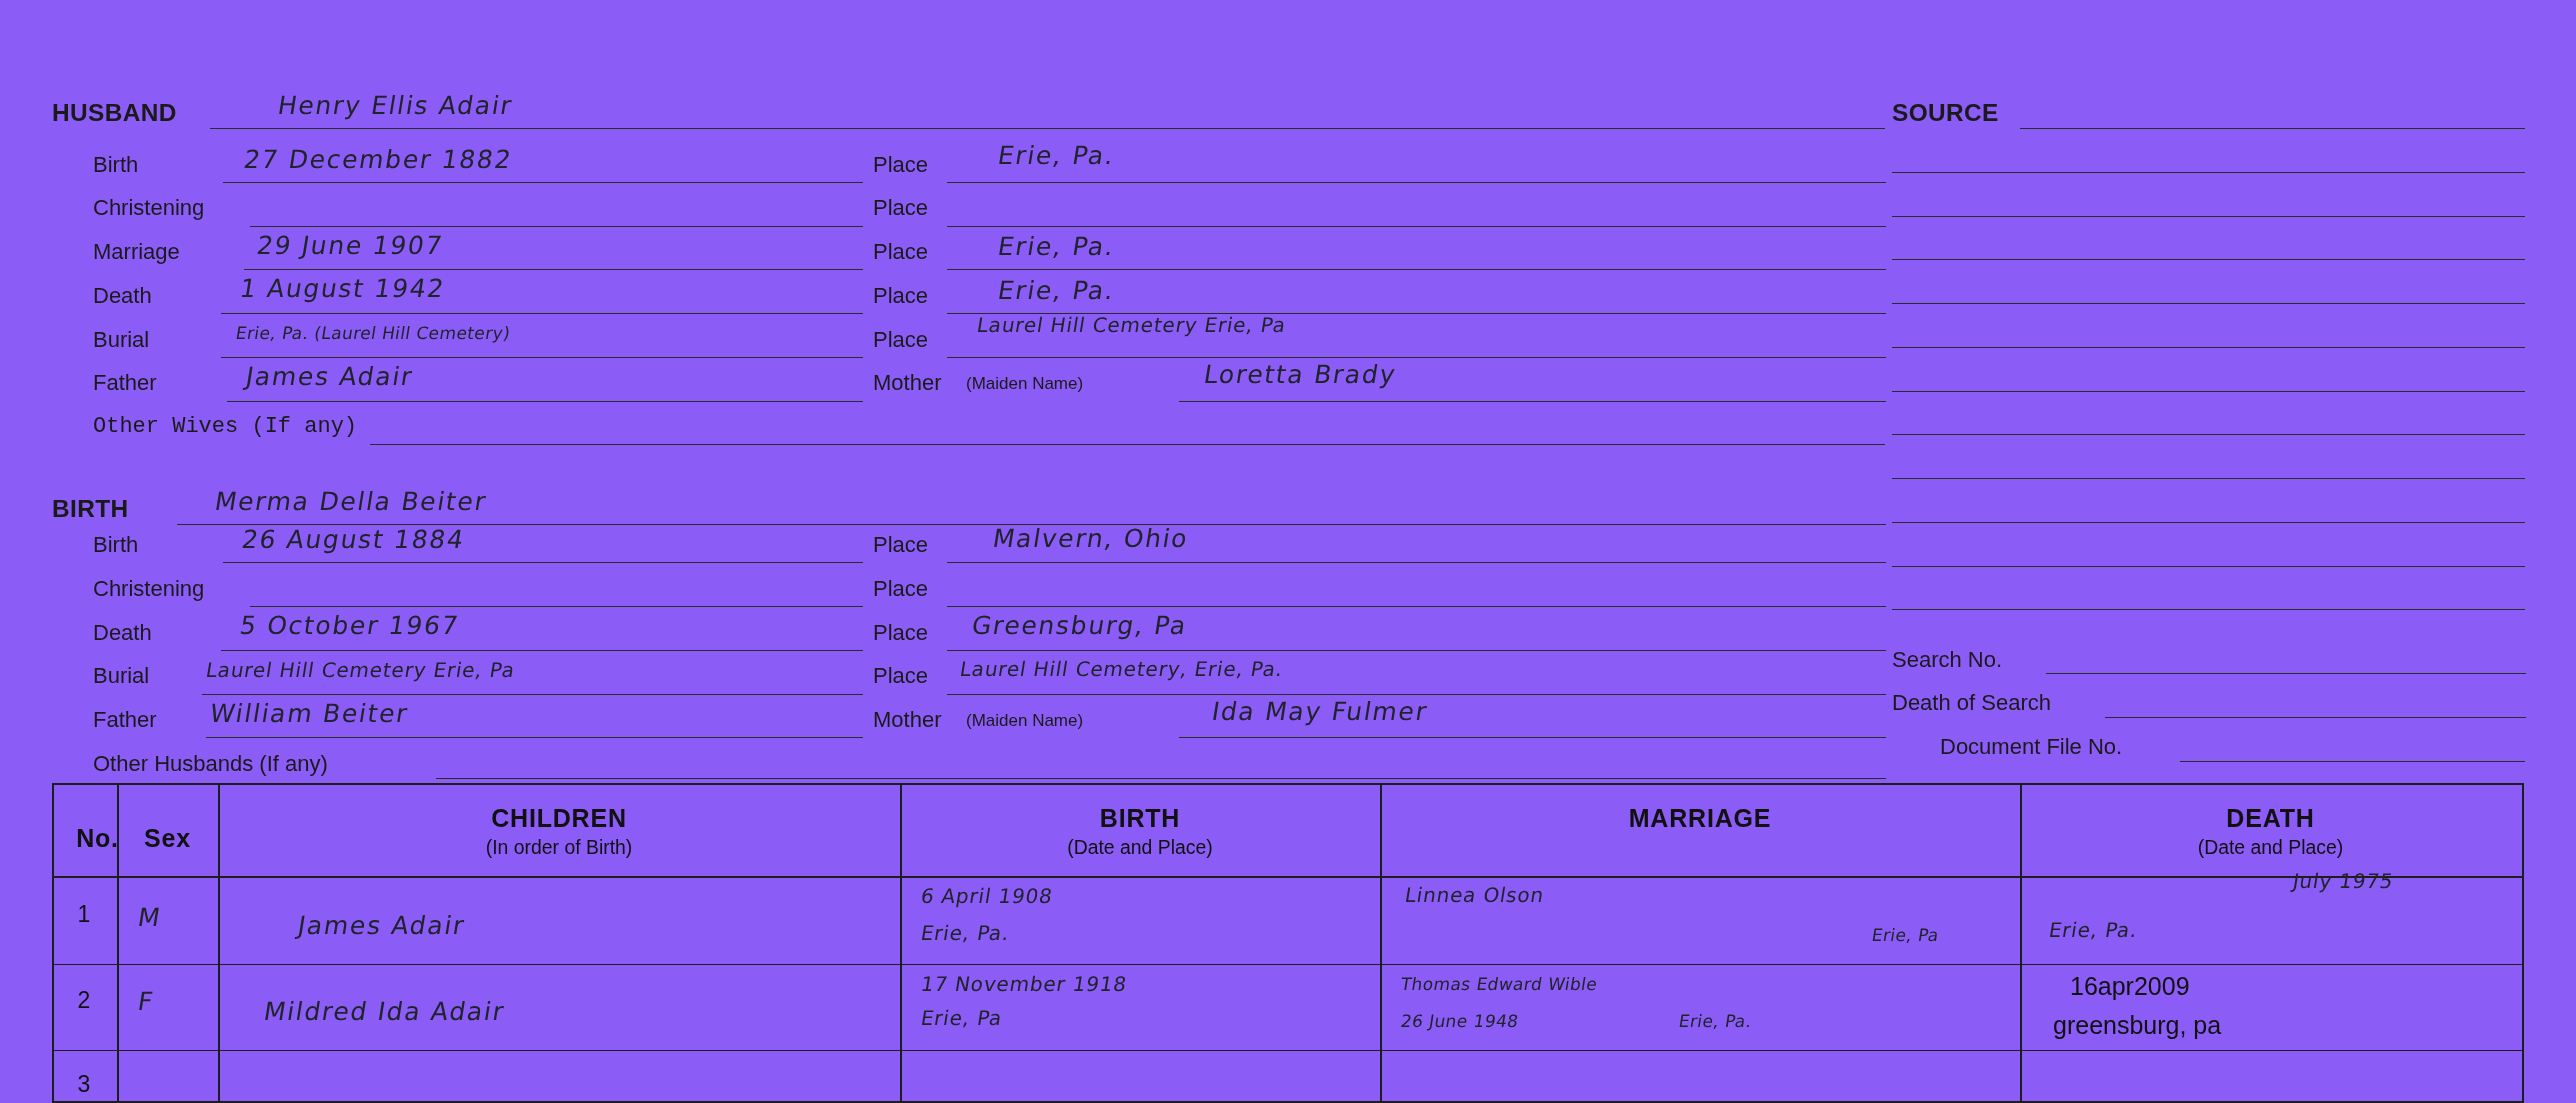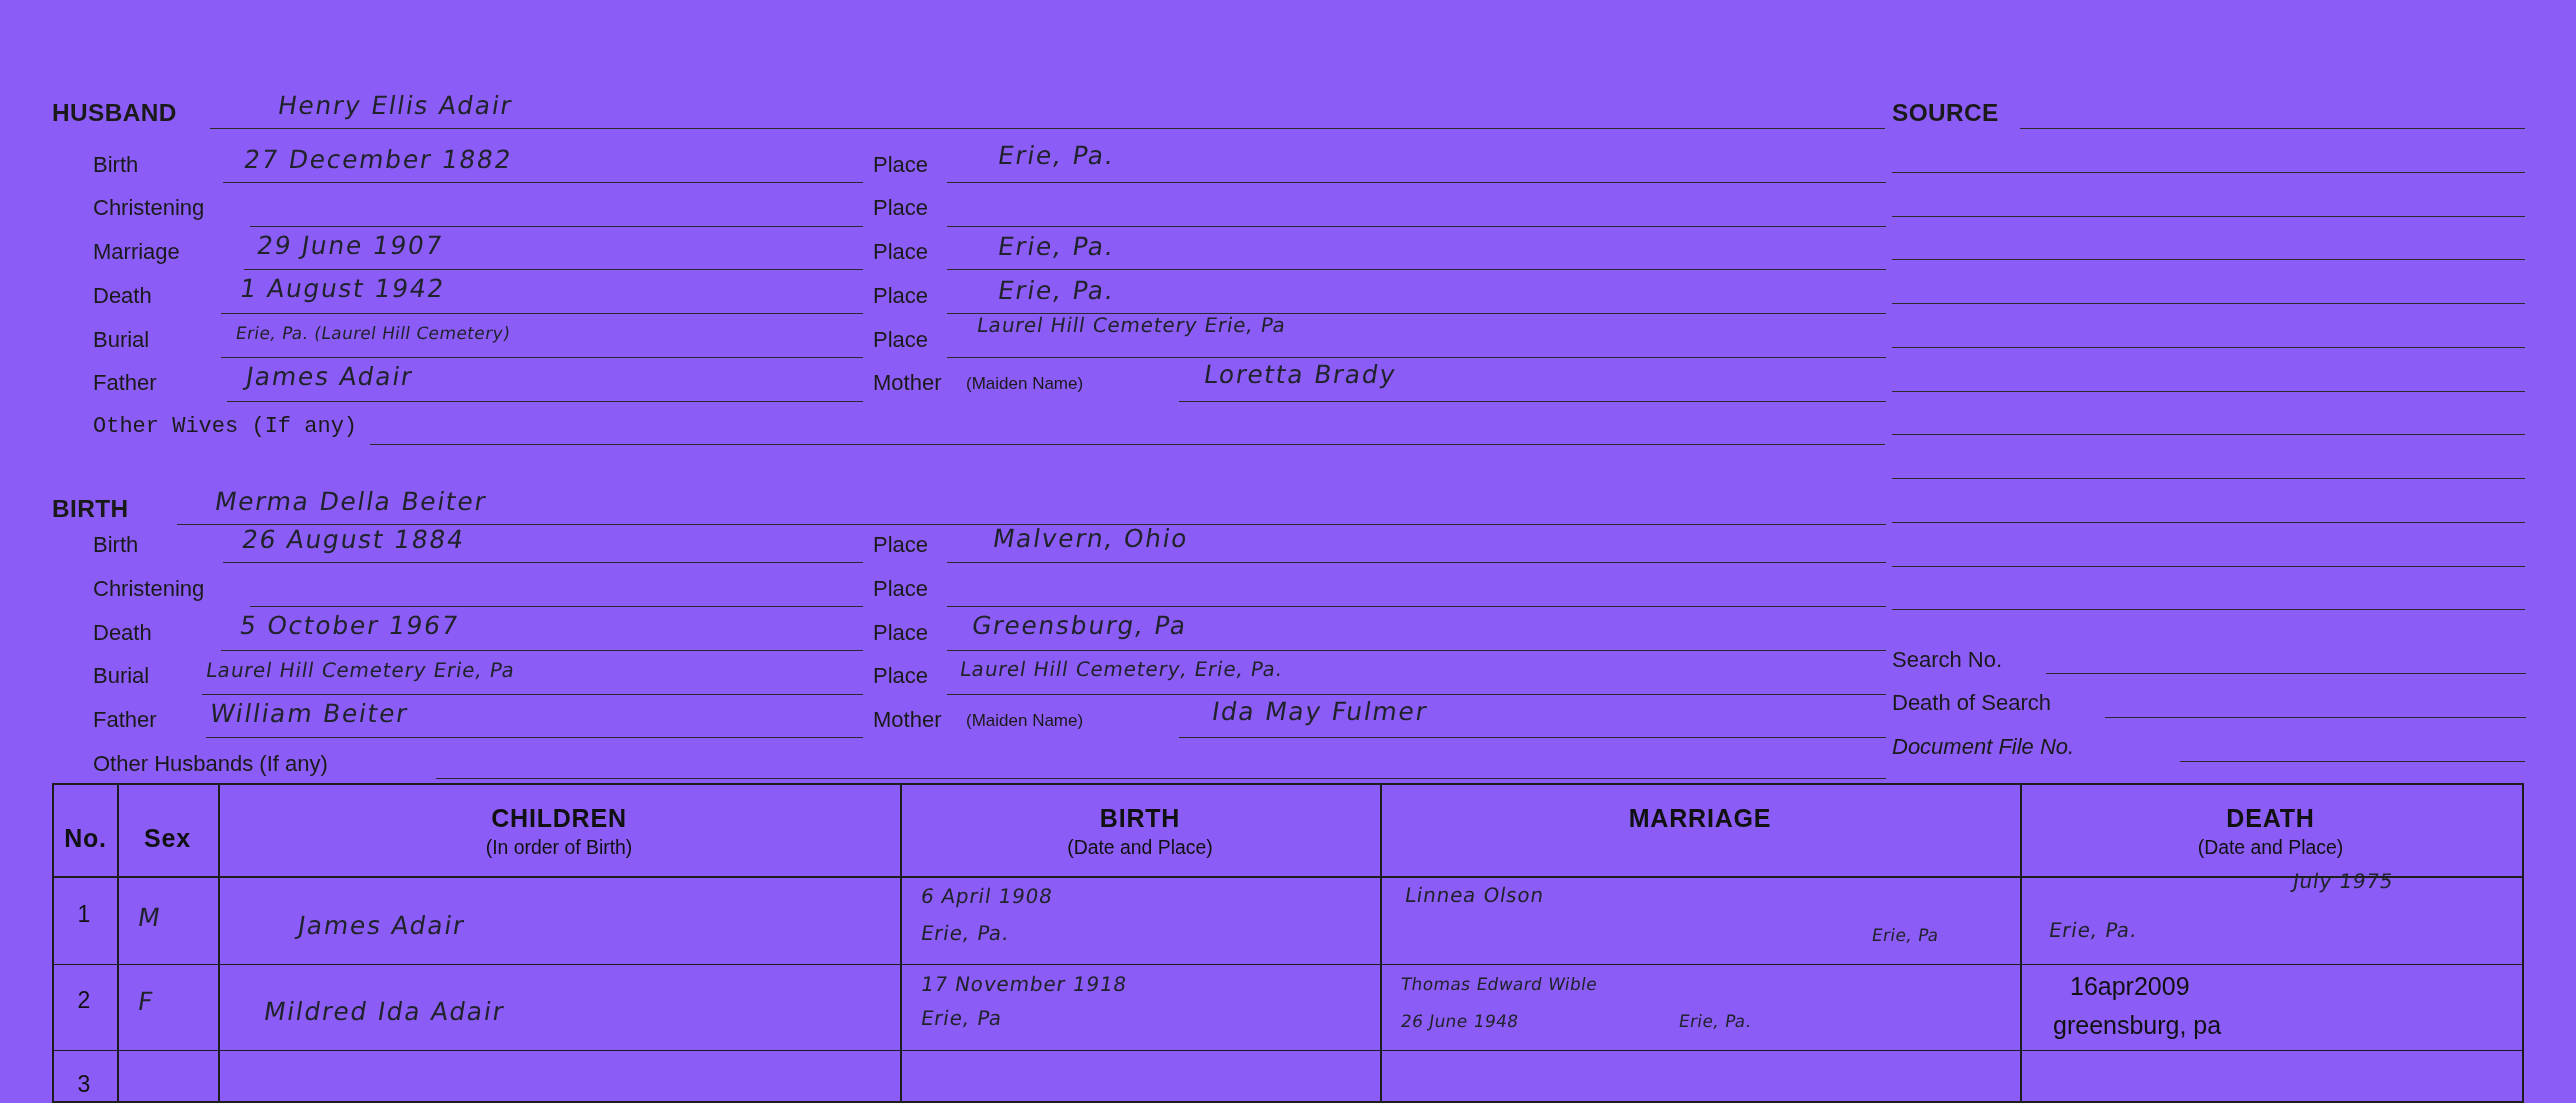--- a/index.html
+++ b/index.html
@@ -225,37 +225,37 @@
   <div class="rule" style="left:1892px;top:609px;width:633px;"></div>
 
   <div class="lbl" style="position:absolute;left:1892px;top:647px;">Search No.</div>
   <div class="rule" style="left:2046px;top:673px;width:480px;"></div>
   <div class="hand" style="left:2062px;top:638px;"></div>
 
   <div class="lbl" style="position:absolute;left:1892px;top:690px;">Death of Search</div>
   <div class="rule" style="left:2105px;top:717px;width:421px;"></div>
   <div class="hand" style="left:2121px;top:682px;"></div>
 
-  <div class="lbl" style="position:absolute;left:1892px;top:734px;font-style:italic;">Document File No.</div>
+  <div class="lbl" style="position:absolute;left:1940px;top:734px;">Document File No.</div>
   <div class="rule" style="left:2180px;top:761px;width:345px;"></div>
   <div class="hand" style="left:2197px;top:726px;"></div>
 
   <div class="tbl">
 
     <div class="vline" style="left:63px;"></div>
     <div class="vline" style="left:164px;"></div>
     <div class="vline" style="left:846px;"></div>
     <div class="vline" style="left:1326px;"></div>
     <div class="vline" style="left:1966px;"></div>
 
     <div class="hline" style="top:91px;"></div>
     <div class="hline thin" style="top:179px;"></div>
     <div class="hline thin" style="top:265px;"></div>
 
-    <div class="th" style="left:0px;top:39px;width:63px;text-align:center;">
+    <div class="th" style="left:12px;top:39px;width:63px;text-align:center;">
       <span class="t1">No.</span>
     </div>
     <div class="th" style="left:63px;top:39px;width:101px;">
       <span class="t1">Sex</span>
     </div>
     <div class="th" style="left:164px;top:18.5px;width:682px;">
       <span class="t1">CHILDREN</span>
       <span class="t2">(In order of Birth)</span>
     </div>
     <div class="th" style="left:846px;top:18.5px;width:480px;">

